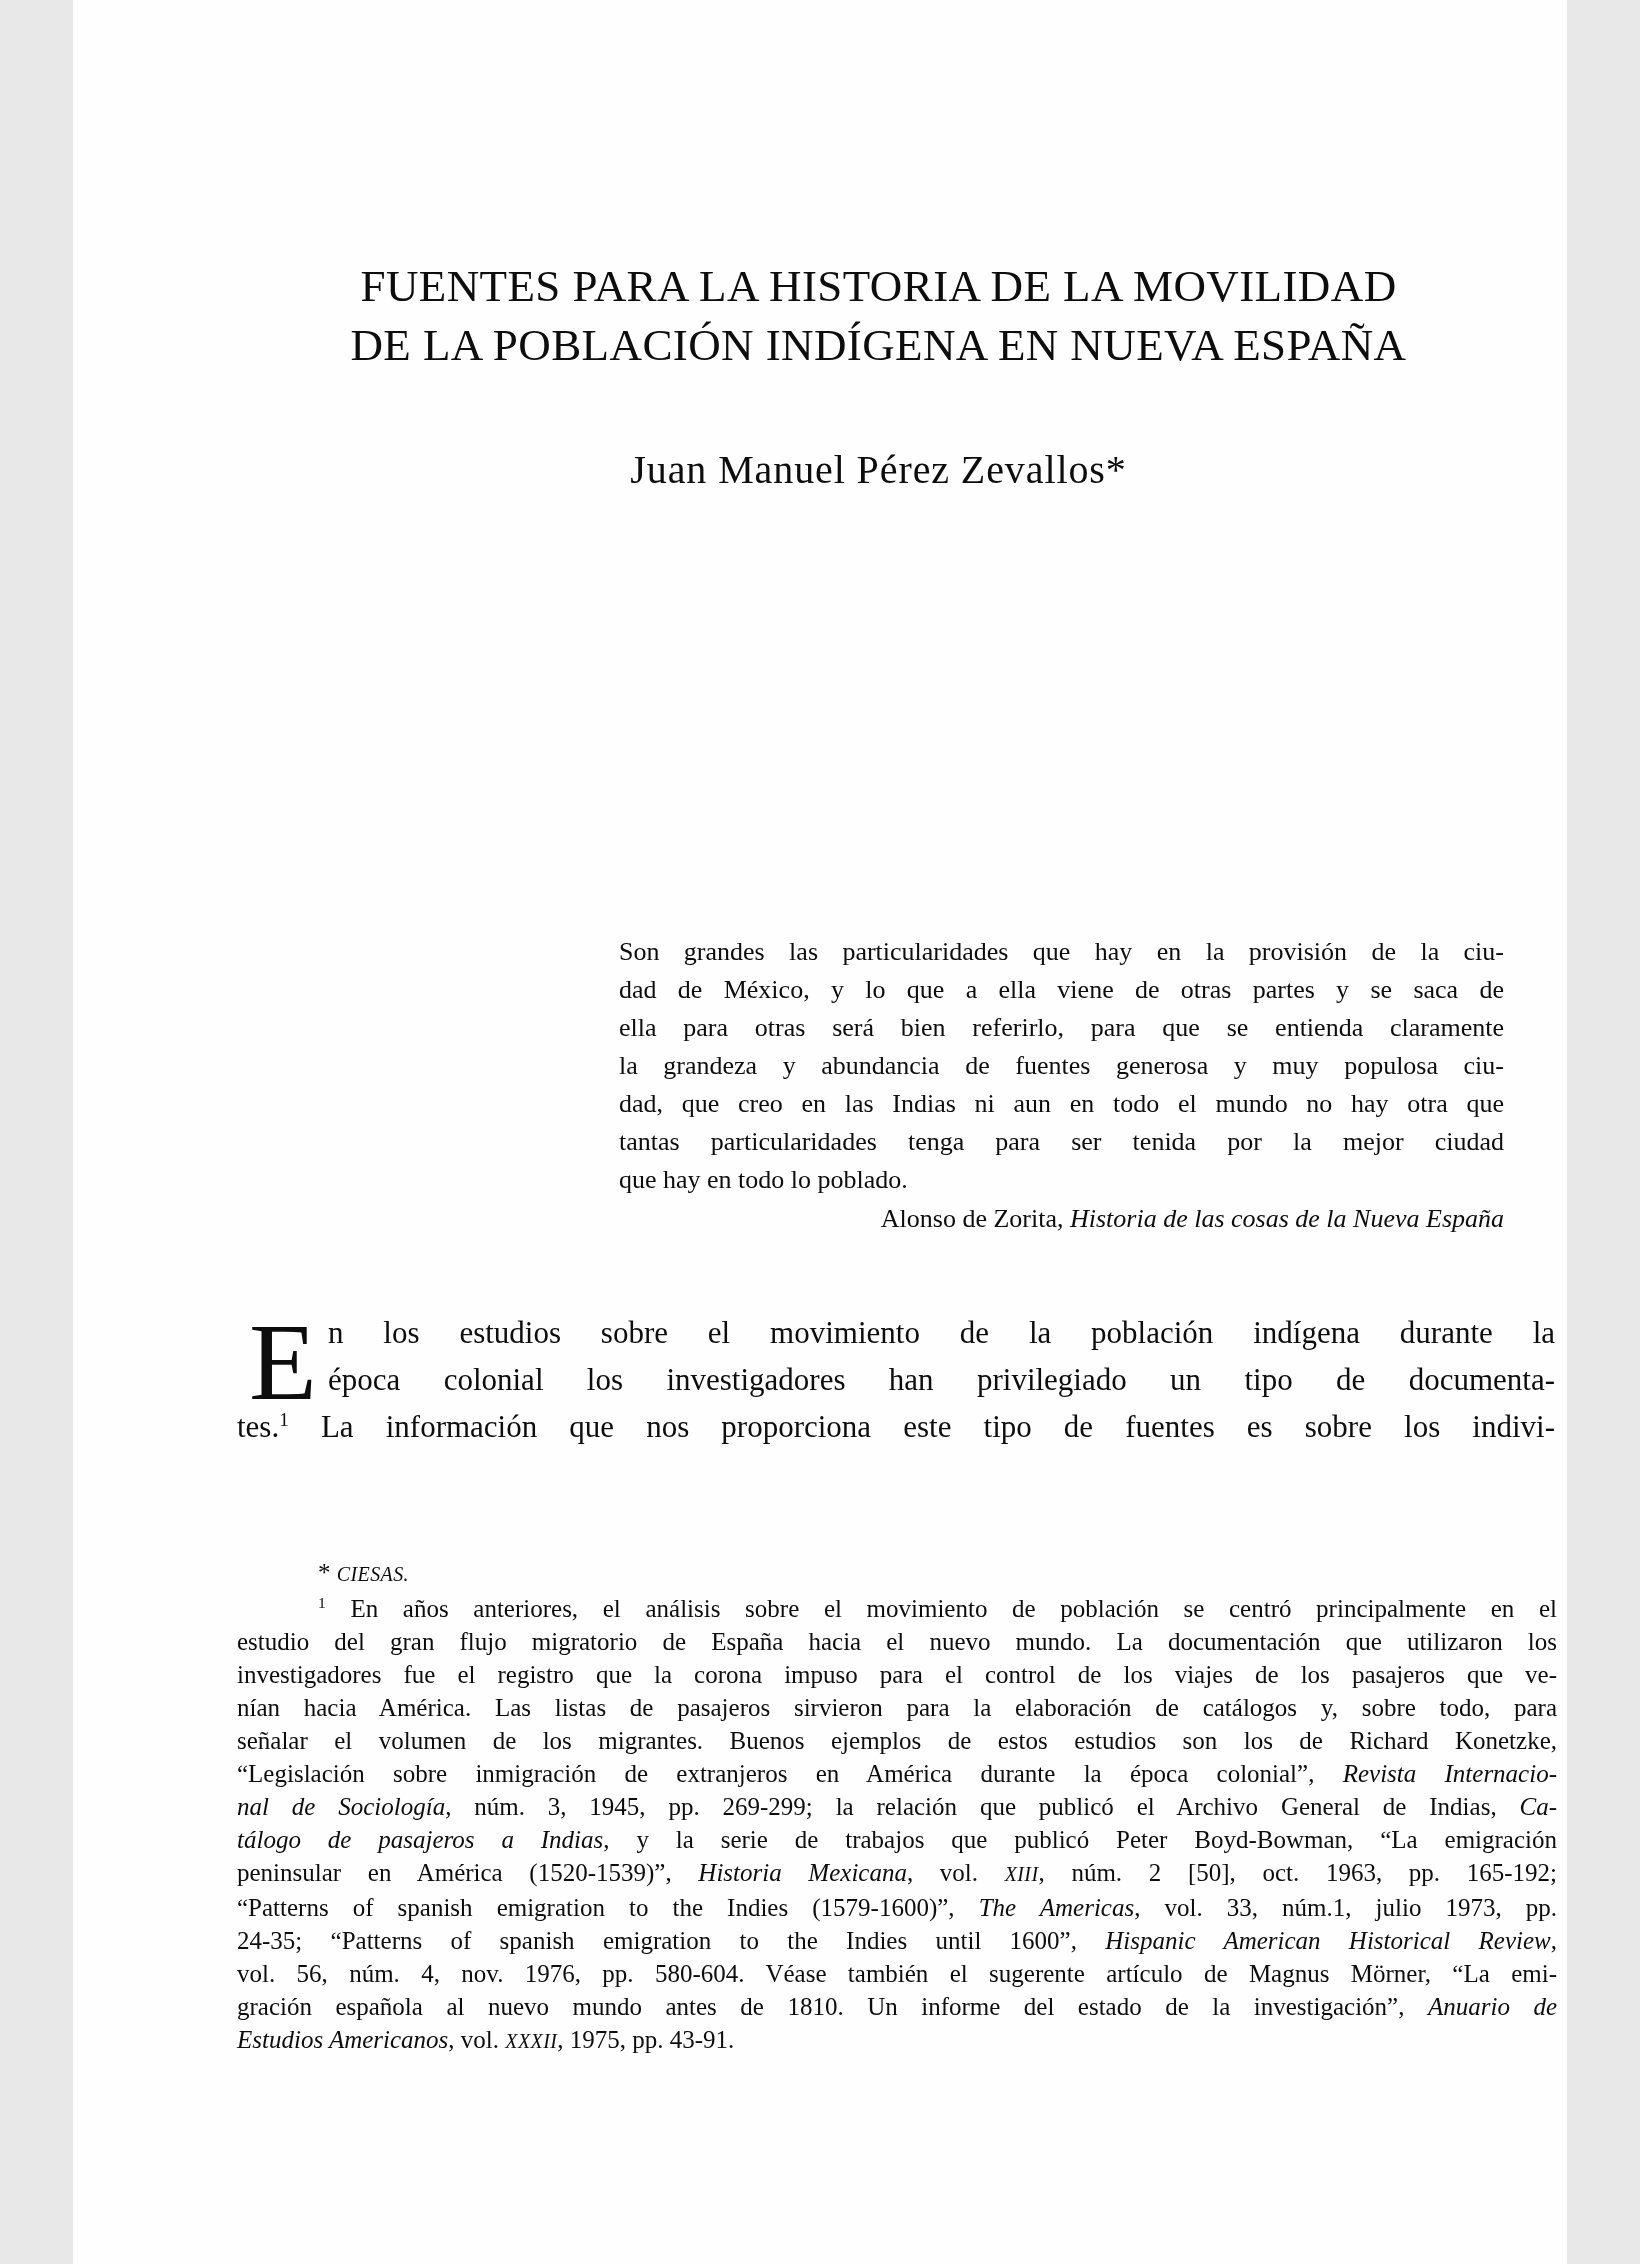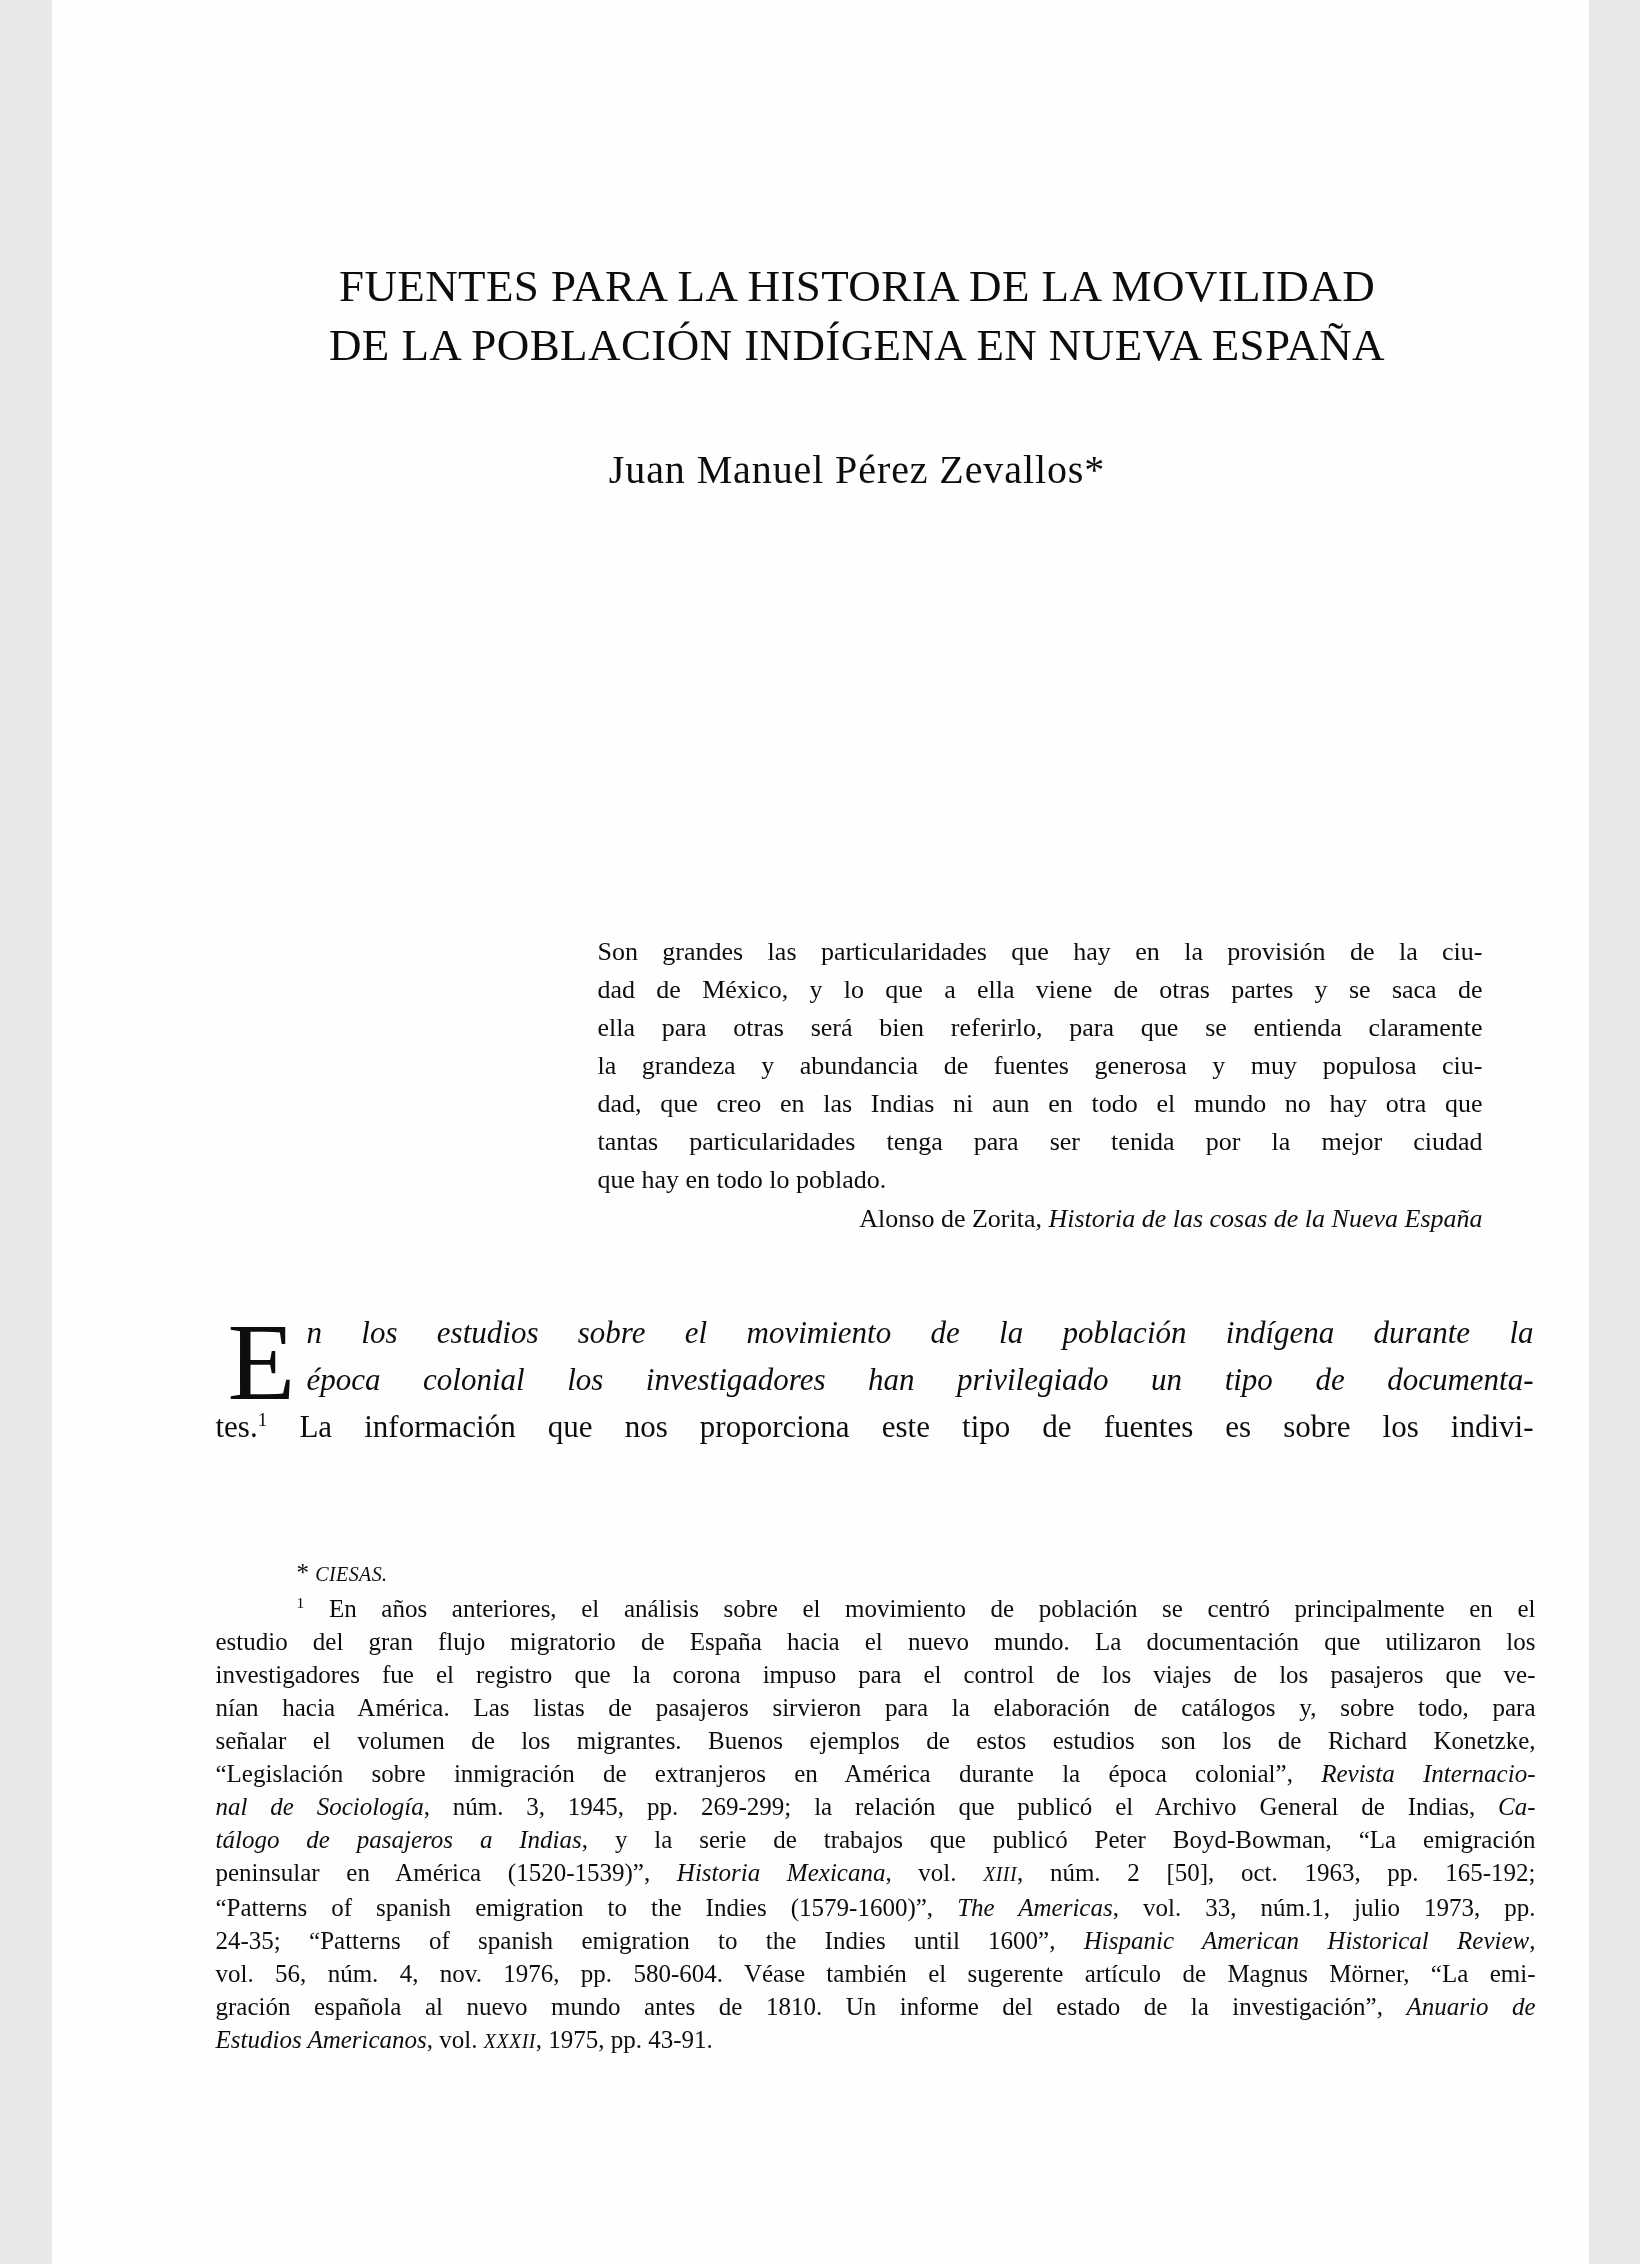--- a/index.html
+++ b/index.html
@@ -7,21 +7,20 @@
     background:#e8e8e8;
     font-family:"Liberation Serif","DejaVu Serif",serif;
   }
   .page {
     position:relative;
     width:1494px; height:2264px;
     margin:0 auto;
     background:#fefefe;
     color:#0d0d0d;
     overflow:hidden;
-    padding-left:43px;
   }
   .line { white-space:nowrap; }
   
   .just .line { text-align:justify; text-align-last:justify; white-space:normal; }
   .just-not-last .line { text-align:justify; text-align-last:justify; white-space:normal; }
   .just-not-last .line:last-child { text-align-last:left; }
   .it  { font-style:italic; }
   .sc  { font-size:0.80em; letter-spacing:0.4px;font-style:italic; }
   .sup { vertical-align:super; font-size:0.62em; line-height:0; }
 
@@ -39,21 +38,21 @@
     position:absolute; left:546px; top:1200px; width:885px;
     font-size:26px; line-height:38px; text-align:right;
   }
 
   .bodytext {
     position:absolute; left:164px; top:1309px; width:1318px;
     font-size:31px; line-height:47px;
   }
   .bodytext .line { box-sizing:border-box; }
   .bodytext .line:nth-child(1),
-  .bodytext .line:nth-child(2) { padding-left:91px;font-style:italic; }
+  .bodytext .line:nth-child(2) { padding-left:91px; }
   .dropcap {
     position:absolute; left:176px; top:1306px;
     font-size:111px; line-height:1; letter-spacing:0;
   }
 
   .footnotes {
     position:absolute; left:164px; top:1556px; width:1320px;
     font-size:25px; line-height:33px;
   }
   .fn-star { margin-bottom:0.9px; }

